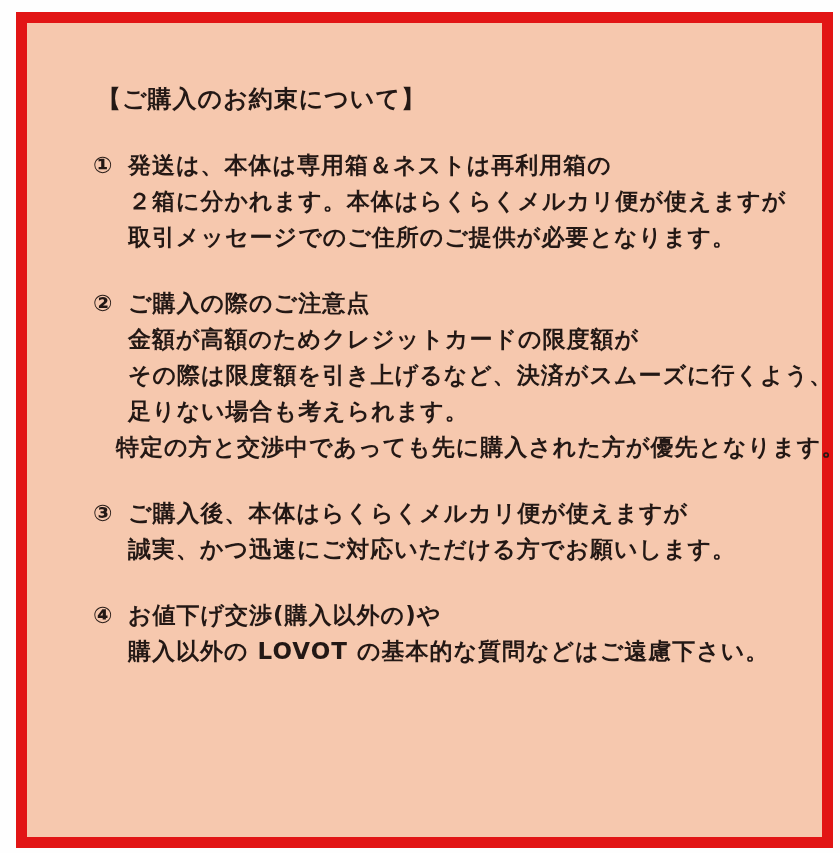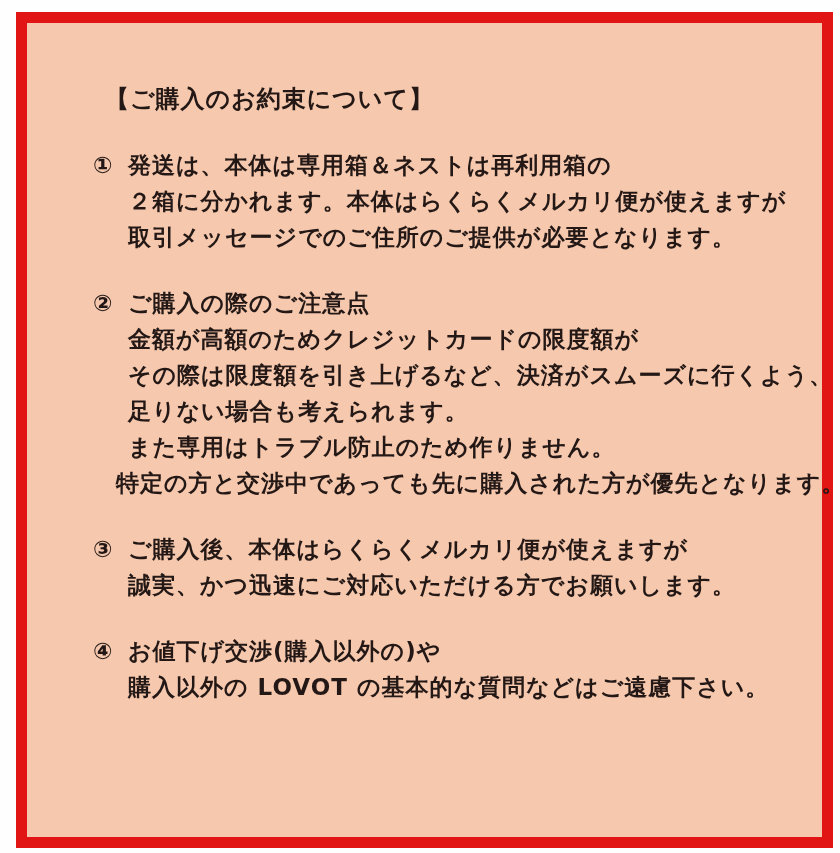--- a/index.html
+++ b/index.html
@@ -27,21 +27,21 @@
   .content {
     padding: 58px 28px 0 66px;
     color: var(--text-dark, #231815);
     font-weight: bold;
     font-size: 23px;
     line-height: 36px;
     letter-spacing: 1px;
   }
   .title {
     font-size: 24px;
-    margin: 0 0 30px 12px;
+    margin: 0 0 30px 4px;
     white-space: nowrap;
   }
   .item {
     display: flex;
     align-items: flex-start;
     margin-bottom: 30px;
   }
   .item:last-child {
     margin-bottom: 0;
   }
@@ -77,21 +77,20 @@
       </div>
     </div>
 
     <div class="item">
       <span class="marker">②</span>
       <div class="lines">
         <div class="line">ご購入の際のご注意点</div>
         <div class="line">金額が高額のためクレジットカードの限度額が</div>
         <div class="line">その際は限度額を引き上げるなど、決済がスムーズに行くよう、</div>
         <div class="line">足りない場合も考えられます。</div>
-        <div class="line">また専用はトラブル防止のため作りません。</div>
         <div class="line outdent">特定の方と交渉中であっても先に購入された方が優先となります。</div>
       </div>
     </div>
 
     <div class="item">
       <span class="marker">③</span>
       <div class="lines">
         <div class="line">ご購入後、本体はらくらくメルカリ便が使えますが</div>
         <div class="line">誠実、かつ迅速にご対応いただける方でお願いします。</div>
       </div>

